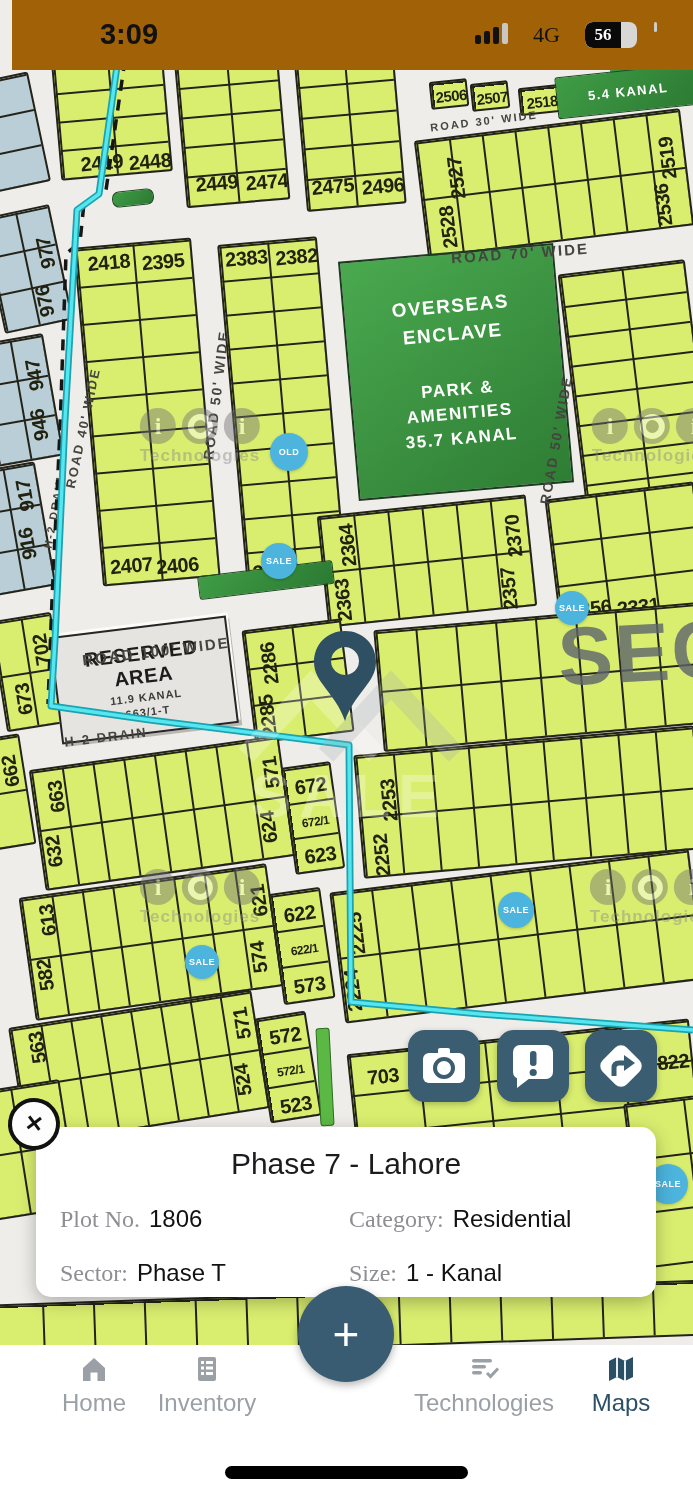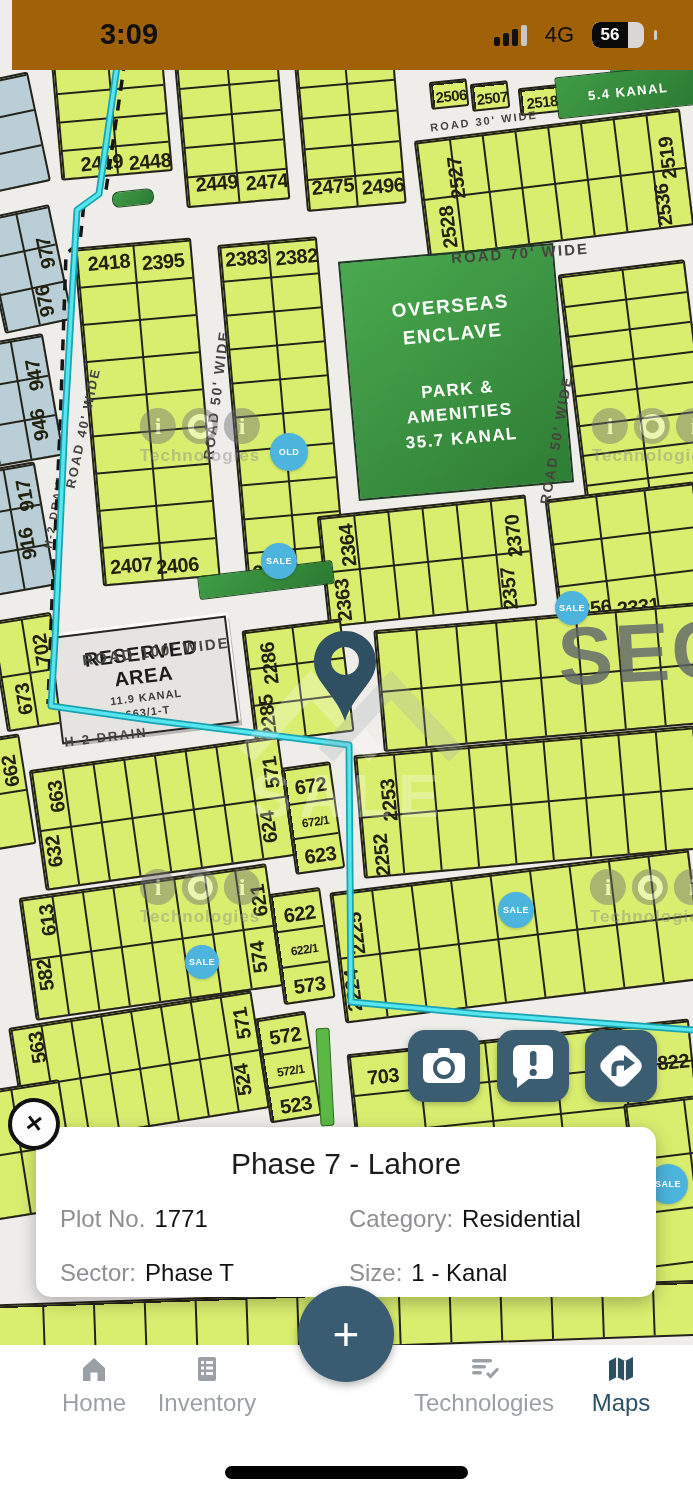--- a/index.html
+++ b/index.html
@@ -2,21 +2,21 @@
 <html><head>
 <meta charset="utf-8">
 <style>
   html,body{margin:0;padding:0;}
   body{width:693px;height:1500px;position:relative;overflow:hidden;background:#efedea;
        font-family:"Liberation Sans",sans-serif;-webkit-font-smoothing:antialiased;}
 
   
   #statusbar{position:absolute;left:12px;top:0;width:693px;height:70px;background:#a16207;z-index:40;}
   .sb-time{position:absolute;left:72px;top:18px;width:90px;text-align:center;font-size:29px;font-weight:700;color:#111;}
-  .sb-right{position:absolute;right:48px;top:22px;display:flex;align-items:center;gap:18px;}
+  .sb-right{position:absolute;right:48px;top:22px;display:flex;align-items:flex-start;gap:25px;font-family:Liberation Serif, serif;}
   .sig{display:flex;align-items:flex-end;gap:3px;height:22px;}
   .sig i{display:block;width:6px;border-radius:2px;background:#111;}
   .sig i:nth-child(1){height:9px}.sig i:nth-child(2){height:13px}
   .sig i:nth-child(3){height:17px}.sig i:nth-child(4){height:21px;background:#c9c7c5;}
   .sb-net{font-size:22px;color:#111;}
   .batt{position:relative;width:52px;height:26px;border-radius:8px;background:#d9d7d5;overflow:hidden;}
   .batt .fill{position:absolute;left:0;top:0;bottom:0;width:36px;background:#0a0a0a;border-radius:8px 0 0 8px;
               color:#fff;display:flex;align-items:center;justify-content:center;font-size:17px;font-weight:700;}
   .batt-tip{width:3px;height:10px;background:#cfcdcb;border-radius:2px;margin-left:-8px;}
 
@@ -68,21 +68,21 @@
   
   .abtn{position:absolute;width:72px;height:72px;border-radius:17px;background:#3b5d72;z-index:12;
         display:flex;align-items:center;justify-content:center;box-shadow:0 2px 6px rgba(0,0,0,.25);}
 
   
   #plot-card{position:absolute;left:36px;top:1127px;width:620px;height:170px;background:#fff;border-radius:15px;
              box-shadow:0 5px 18px rgba(0,0,0,.28);z-index:20;}
   #card-title{text-align:center;font-size:30px;color:#1c1c1e;margin-top:20px;font-weight:500;}
   #card-grid{display:grid;grid-template-columns:1fr 1fr;row-gap:26px;margin:24px 18px 0 24px;}
   .cfield{display:flex;align-items:baseline;gap:9px;white-space:nowrap;}
-  .cfield .cl{font-size:24px;color:#8e8e93;}
+  .cfield .cl{font-size:24px;color:#8e8e93;font-family:Liberation Serif, serif;}
   .cfield .cv{font-size:24px;color:#111;font-weight:500;}
   #card-close{position:absolute;left:8px;top:1098px;width:44px;height:44px;border-radius:50%;background:#fdfdfd;
               border:4px solid #111;z-index:22;display:flex;align-items:center;justify-content:center;
               font-size:22px;font-weight:800;color:#111;transform:rotate(8deg);}
 
   
   #fab{position:absolute;left:298px;top:1286px;width:96px;height:96px;border-radius:50%;background:#3a5c72;z-index:30;
        display:flex;align-items:center;justify-content:center;color:#fff;font-size:46px;font-weight:300;
        box-shadow:0 3px 8px rgba(0,0,0,.3);}
   #navbar{position:absolute;left:0;top:1345px;width:693px;height:155px;background:#fff;z-index:25;}
@@ -536,21 +536,21 @@
     <path d="M25,42 v-8 q0,-5 5,-5 h8" stroke="#3b5d72" stroke-width="5" fill="none"></path>
     <path d="M35,21 l11,8 -11,8 z" fill="#3b5d72"></path>
   </svg>
 </div>
 
 <div id="plot-card">
   <div id="card-title">Phase 7 - Lahore</div>
   <div id="card-grid">
     <div class="cfield">
       <span class="cl">Plot No.</span>
-      <span class="cv">1771</span>
+      <span class="cv">1806</span>
     </div>
     <div class="cfield">
       <span class="cl">Category:</span>
       <span class="cv">Residential</span>
     </div>
     <div class="cfield">
       <span class="cl">Sector:</span>
       <span class="cv">Phase T</span>
     </div>
     <div class="cfield">

